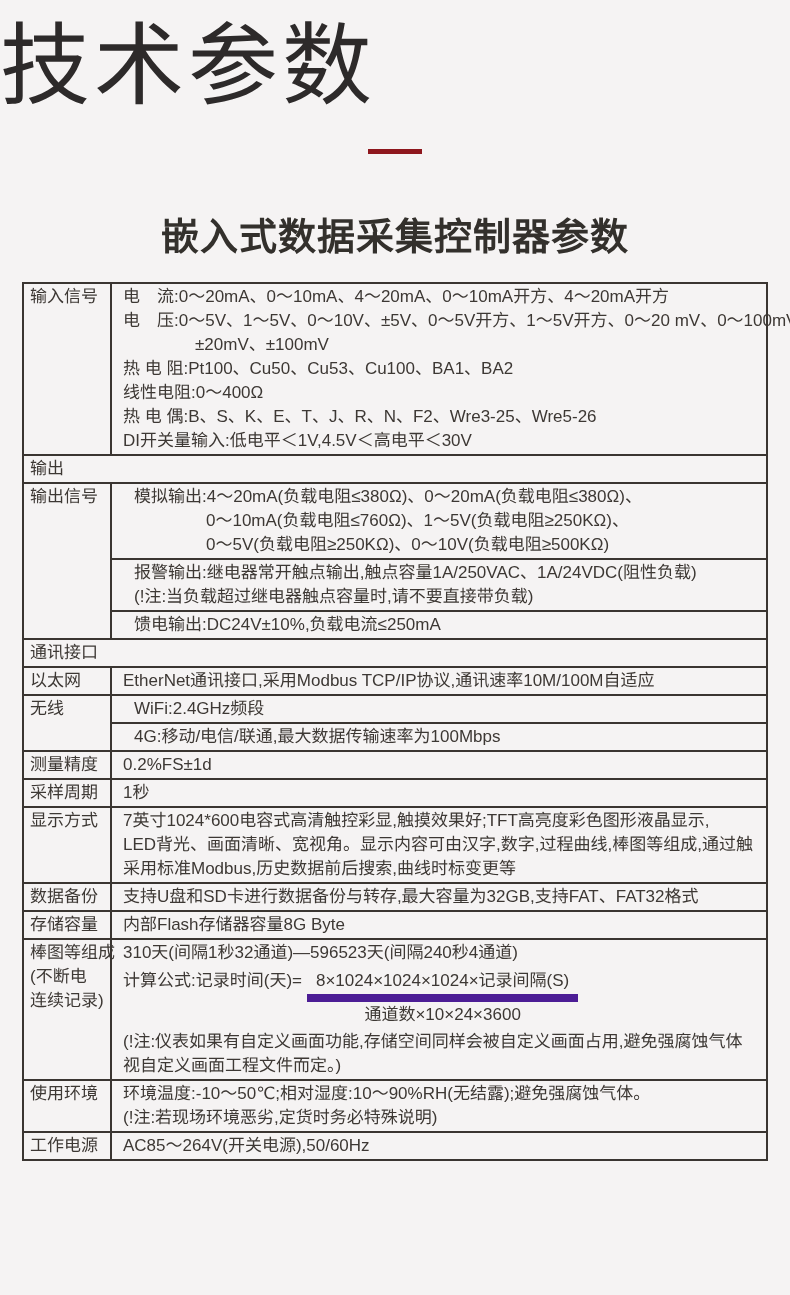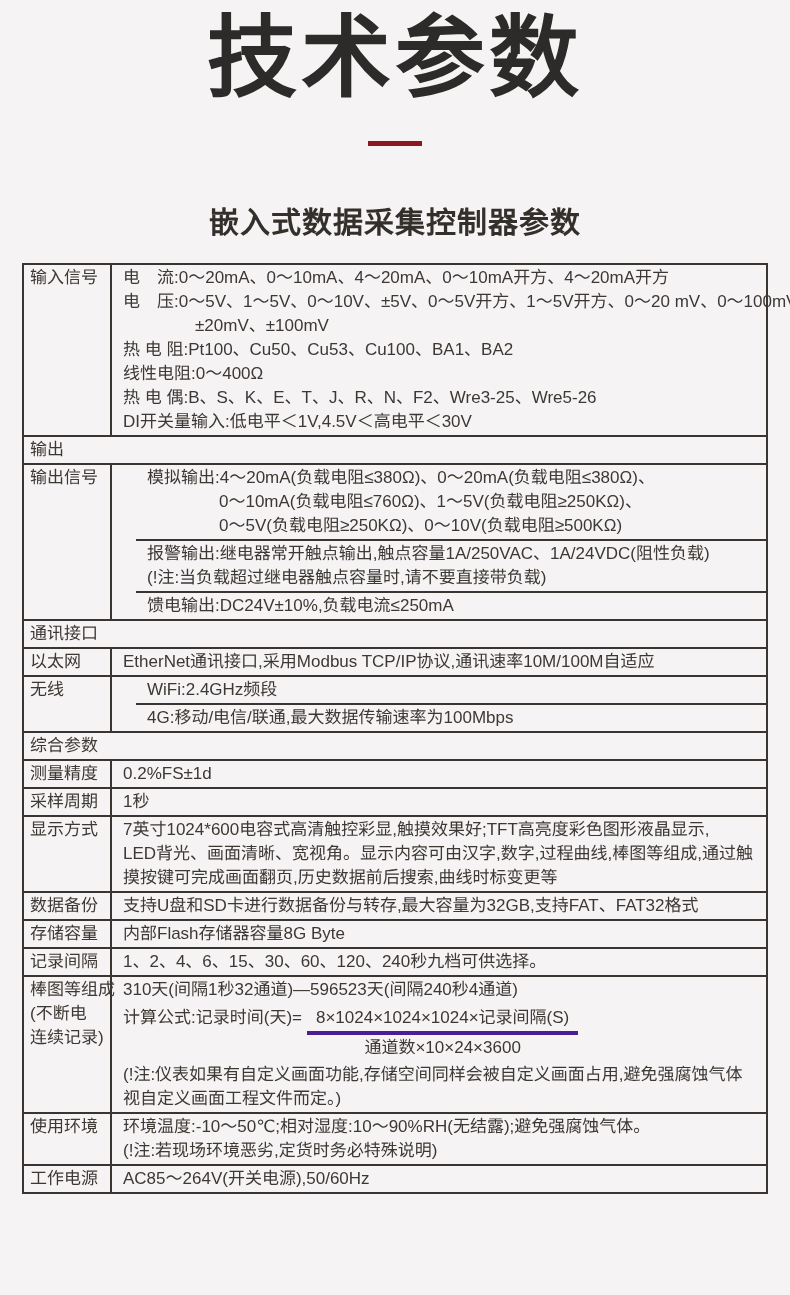--- a/index.html
+++ b/index.html
@@ -5,36 +5,35 @@
   html,body{margin:0;padding:0;}
   body{
     width:790px;height:1295px;
     background:#f5f3f3;
     font-family:"Liberation Sans","DejaVu Sans",sans-serif;
     color:#3d3834;
     overflow:hidden;
   }
   .page{width:790px;height:1295px;position:relative;}
   .page-title{
-    padding-top:8px;
-    text-align:center;
+    padding-top:16px;
     font-size:90px;
-    font-weight:700;
+    font-weight:400;
     letter-spacing:4px;
     line-height:1.12;
     color:#2d2a2a;
   }
   .title-divider{
     width:54px;height:5px;
     margin:32px auto 0;
   }
   .page-subtitle{
     margin-top:52px;
     text-align:center;
-    font-size:30px;
+    font-size:38px;
     font-weight:700;
     letter-spacing:1px;
     color:#33302c;
   }
   table.spec{
     margin:21px 0 0 22px;
     width:744px;
     border-collapse:collapse;
     table-layout:fixed;
     font-size:17px;
@@ -42,27 +41,27 @@
     color:#3d3834;
   }
   table.spec td{
     border:2px solid #3a3531;
     vertical-align:top;
   }
   td.sec{padding:1px 6px;}
   td.lbl{padding:1px 6px;}
   td.cnt{padding:1px 11px;}
   td.wrap{padding:0;}
-  .sub{padding:1px 11px;margin-left:24px;}
+  .sub{padding:1px 22px;}
   .sub + .sub{border-top:2px solid #3a3531;}
   .ln{white-space:nowrap;}
   .ind{padding-left:72px;}
   .formula{display:flex;margin:4px 0 3px;}
   .frac{text-align:center;margin-left:5px;}
-  .fnum{border-bottom:4px solid #4c1d95;padding:0 9px 1px;}
+  .fnum{border-bottom:8px solid #4c1d95;padding:0 9px 1px;}
   .fden{padding:1px 9px 0;}
 </style>
 </head>
 <body>
 
 <div class="page">
 
   <div class="page-title">技术参数</div>
   <div class="title-divider" style="background: rgb(142, 22, 29);"></div>
   <div class="page-subtitle">嵌入式数据采集控制器参数</div>
@@ -127,23 +126,20 @@
       <td class="wrap">
         <div class="sub">
           <div class="ln">WiFi:2.4GHz频段</div>
         </div>
         <div class="sub">
           <div class="ln">4G:移动/电信/联通,最大数据传输速率为100Mbps</div>
         </div>
       </td>
     </tr>
 
-    <tr>
-      <td class="sec" colspan="2">综合参数</td>
-    </tr>
 
     <tr>
       <td class="lbl">测量精度</td>
       <td class="cnt">
         <div class="ln">0.2%FS±1d</div>
       </td>
     </tr>
 
     <tr>
       <td class="lbl">采样周期</td>
@@ -151,44 +147,38 @@
         <div class="ln">1秒</div>
       </td>
     </tr>
 
 
     <tr>
       <td class="lbl">显示方式</td>
       <td class="cnt">
         <div class="ln">7英寸1024*600电容式高清触控彩显,触摸效果好;TFT高亮度彩色图形液晶显示,</div>
         <div class="ln">LED背光、画面清晰、宽视角。显示内容可由汉字,数字,过程曲线,棒图等组成,通过触</div>
-        <div class="ln">摸按键可完成画面翻页,历史数据前后搜索,曲线时标变更等</div>
+        <div class="ln">采用标准Modbus,历史数据前后搜索,曲线时标变更等</div>
       </td>
     </tr>
 
     <tr>
       <td class="lbl">数据备份</td>
       <td class="cnt">
         <div class="ln">支持U盘和SD卡进行数据备份与转存,最大容量为32GB,支持FAT、FAT32格式</div>
       </td>
     </tr>
 
     <tr>
       <td class="lbl">存储容量</td>
       <td class="cnt">
         <div class="ln">内部Flash存储器容量8G Byte</div>
       </td>
     </tr>
 
-    <tr>
-      <td class="lbl">记录间隔</td>
-      <td class="cnt">
-        <div class="ln">1、2、4、6、15、30、60、120、240秒九档可供选择。</div>
-      </td>
-    </tr>
 
     <tr>
       <td class="lbl">
         <div class="ln">棒图等组成</div>
         <div class="ln">(不断电</div>
         <div class="ln">连续记录)</div>
       </td>
       <td class="cnt">
         <div class="ln">310天(间隔1秒32通道)—596523天(间隔240秒4通道)</div>
         <div class="formula">

